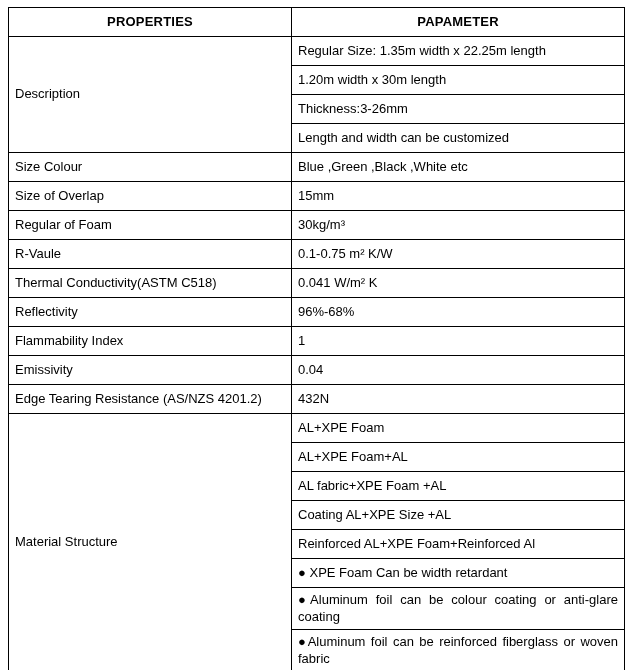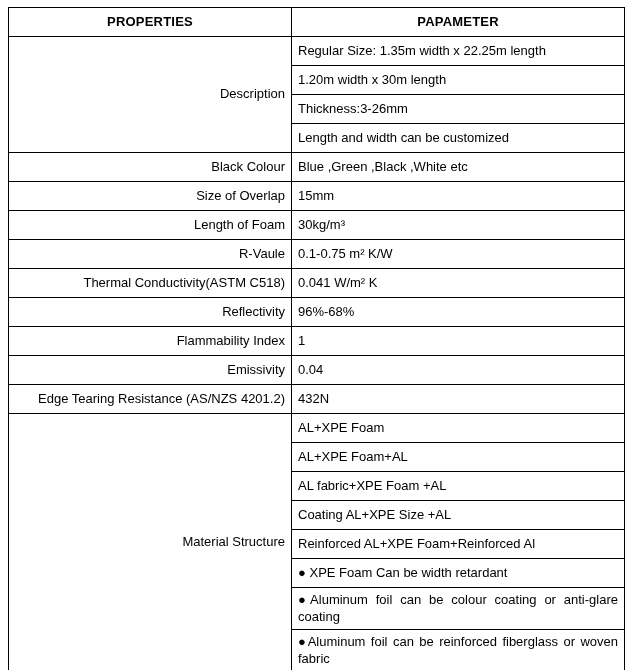--- a/index.html
+++ b/index.html
@@ -30,21 +30,21 @@
     overflow: hidden;
   }
   table.spec th {
     font-weight: bold;
     text-align: center;
     vertical-align: middle;
     height: 23px;
     letter-spacing: 0.2px;
   }
   td.prop {
-    text-align: right;
+    text-align: left;
     vertical-align: middle;
   }
   td.val {
     text-align: left;
     vertical-align: middle;
     padding-left: 7px;
   }
   tr.std { height: 29px; }
   tr.tall { height: 42px; }
   td.indent { padding-left: 72px; }
@@ -75,29 +75,29 @@
         <td class="val indent">1.20m width x 30m length</td>
       </tr>
       <tr class="std">
         <td class="val">Thickness:3-26mm</td>
       </tr>
       <tr class="std">
         <td class="val">Length and width can be customized</td>
       </tr>
 
       <tr class="std">
-        <td class="prop">Black Colour</td>
+        <td class="prop">Size Colour</td>
         <td class="val">Blue ,Green ,Black ,White etc</td>
       </tr>
       <tr class="std">
         <td class="prop">Size of Overlap</td>
         <td class="val">15mm</td>
       </tr>
       <tr class="std">
-        <td class="prop">Length of Foam</td>
+        <td class="prop">Regular of Foam</td>
         <td class="val">30kg/m³</td>
       </tr>
       <tr class="std">
         <td class="prop">R-Vaule</td>
         <td class="val">0.1-0.75 m²  K/W</td>
       </tr>
       <tr class="std">
         <td class="prop">Thermal Conductivity(ASTM C518)</td>
         <td class="val">0.041 W/m² K</td>
       </tr>

